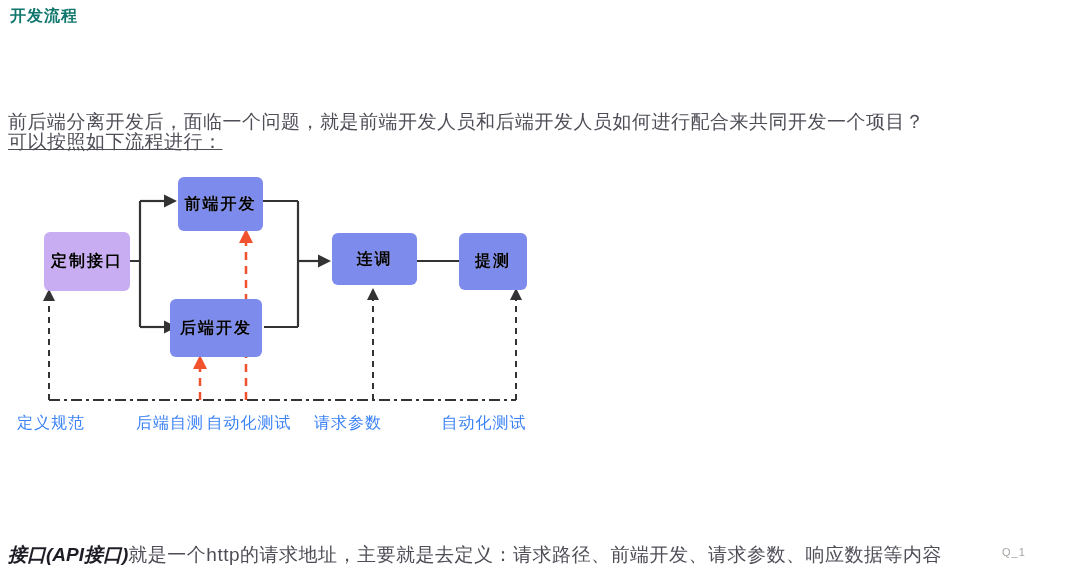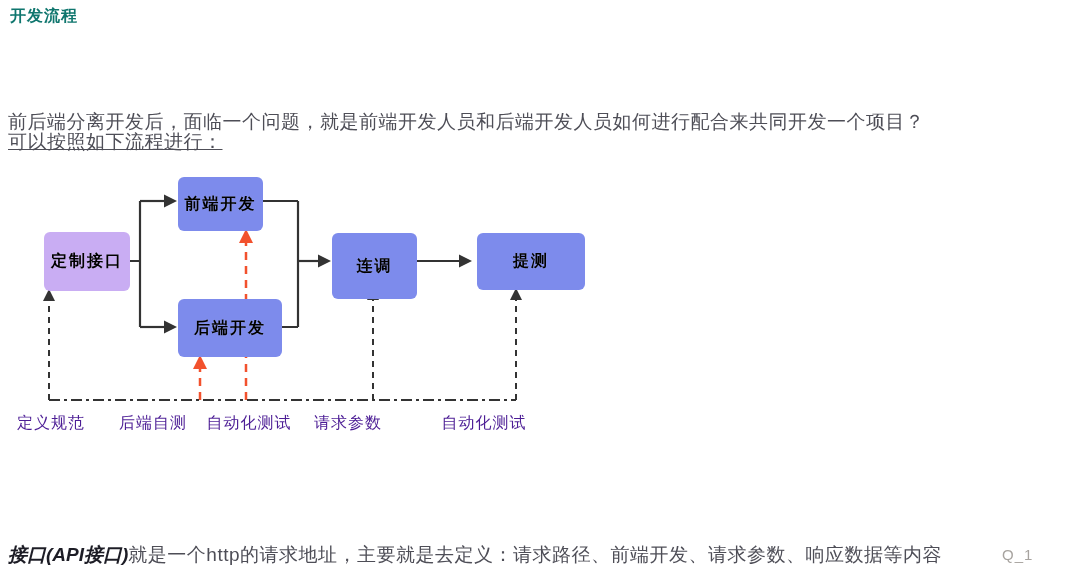--- a/index.html
+++ b/index.html
@@ -31,40 +31,40 @@
     position: absolute;
     display: flex; align-items: center; justify-content: center;
     border-radius: 6px;
     color: #000000; font-size: 16px; font-weight: bold; letter-spacing: 2px;
     text-shadow: 0 0 1px rgba(255,255,255,0.4);
   }
   .node-blue { background: #7d8bec; }
   .node-purple { background: #c9adf3; }
   .node-define   { left: 12px;  top: 72px;  width: 86px; height: 59px; margin-left: 32px; }
   .node-frontend { left: 178px; top: 17px;  width: 85px; height: 54px; }
-  .node-backend  { left: 178px; top: 139px; width: 104px; height: 58px; }
-  .node-joint    { left: 332px; top: 73px;  width: 85px; height: 66px; }
-  .node-submit   { left: 477px; top: 73px;  width: 108px; height: 57px; }
+  .node-backend  { left: 170px; top: 139px; width: 92px; height: 58px; }
+  .node-joint    { left: 332px; top: 73px;  width: 85px; height: 52px; }
+  .node-submit   { left: 459px; top: 73px;  width: 68px; height: 57px; }
 
   .anno-label {
     position: absolute; top: 253px;
     transform: translateX(-50%);
-    font-size: 16px; color: #4c1d95; letter-spacing: 1px;
+    font-size: 16px; color: #3b82f6; letter-spacing: 1px;
     white-space: nowrap;
   }
 
   .footer-line {
     position: absolute; left: 8px; top: 542px;
     font-size: 19px; color: #4e4e57; letter-spacing: 0.5px;
     white-space: nowrap;
   }
   .footer-bold { font-weight: bold; color: #1d1d26; letter-spacing: 0; font-style: italic; }
   .watermark {
     position: absolute; left: 1002px; top: 546px;
-    font-size: 15px; color: rgba(145,140,135,0.8);
+    font-size: 11px; color: rgba(145,140,135,0.8);
     letter-spacing: 1px;
   }
 </style>
 </head>
 <body>
 
 <div class="page-title">开发流程</div>
 
 <div class="intro-line intro-line-1">前后端分离开发后，面临一个问题，就是前端开发人员和后端开发人员如何进行配合来共同开发一个项目？</div>
 <div class="intro-line intro-line-2">可以按照如下流程进行：</div>
@@ -126,21 +126,21 @@
     <span>后端开发</span>
   </div>
   <div class="node node-blue node-joint">
     <span>连调</span>
   </div>
   <div class="node node-blue node-submit">
     <span>提测</span>
   </div>
 
   <div class="anno-label" style="left:51px">定义规范</div>
-  <div class="anno-label" style="left:153px">后端自测</div>
+  <div class="anno-label" style="left:170px">后端自测</div>
   <div class="anno-label" style="left:249px">自动化测试</div>
   <div class="anno-label" style="left:348px">请求参数</div>
   <div class="anno-label" style="left:484px">自动化测试</div>
 </div>
 
 <div class="footer-line">
   <span class="footer-bold">接口(API接口)</span><span>就是一个http的请求地址，主要就是去定义：请求路径、前端开发、请求参数、响应数据等内容</span>
 </div>
 
 <div class="watermark">Q_1</div>

